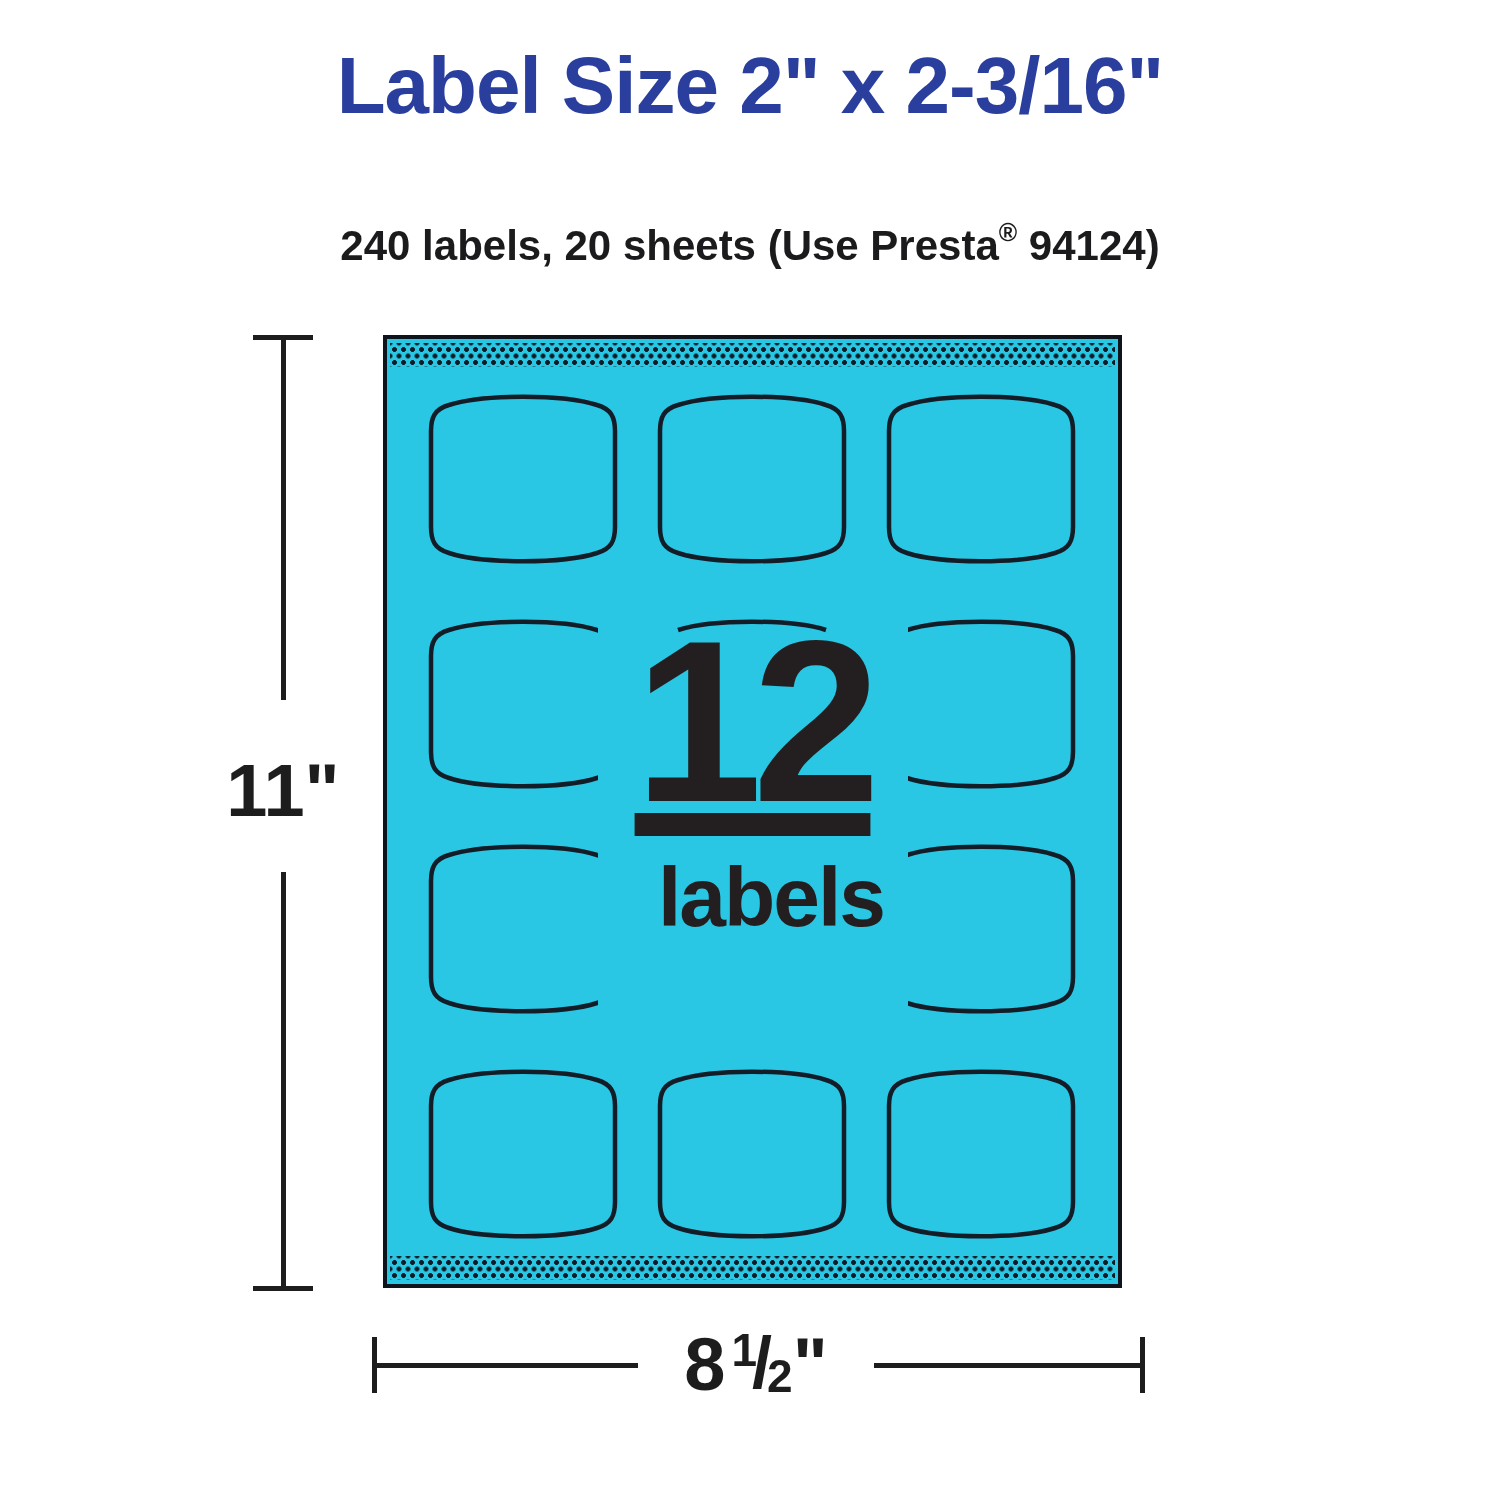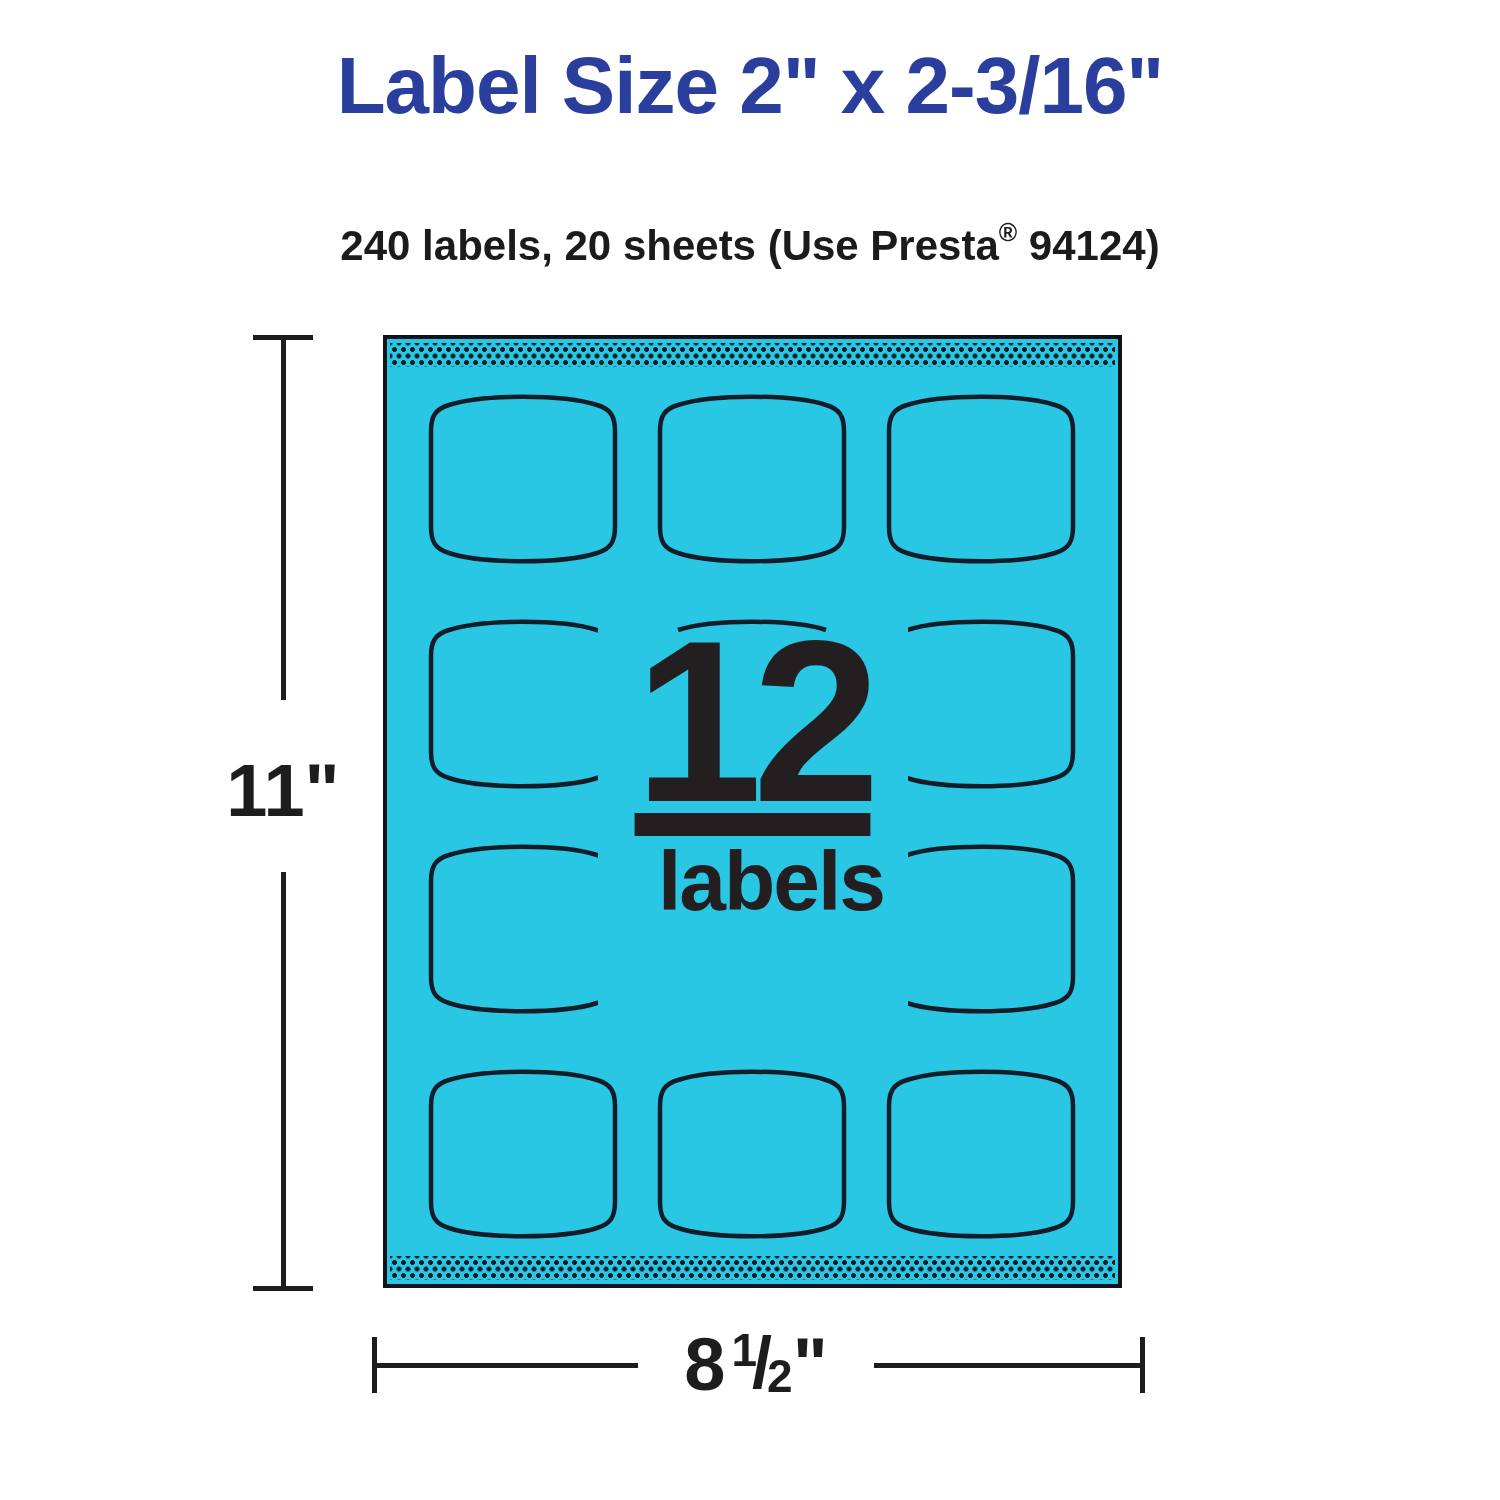--- a/index.html
+++ b/index.html
@@ -32,21 +32,21 @@
   .strip.top{top:4px;}
   .strip.bottom{bottom:4px;}
   .grid-svg{position:absolute;left:0;top:0;width:731px;height:945px;}
   
   .count-block{
     position:absolute;left:383px;top:616px;width:739px;text-align:center;
     color:#231f20;pointer-events:none;
   }
   .count-number{font-size:230px;line-height:212px;font-weight:bold;letter-spacing:-10px;text-decoration:underline;}
   .count-caption{font-size:84px;line-height:86px;font-weight:bold;letter-spacing:-2px;}
-  .count-caption.first{margin-top:10px;padding-left:37px;}
+  .count-caption.first{margin-top:26px;padding-left:37px;}
   
   .dim{position:absolute;background:#1d1d1d;}
   .dim-text{
     position:absolute;color:#1d1d1d;font-weight:bold;text-align:center;white-space:nowrap;
   }
   .h-dim-text{left:193px;width:180px;top:748px;font-size:74px;}
   .w-dim-text{left:625px;width:262px;top:1322px;font-size:74px;}
   .w-dim-text .frac-num{font-size:46px;position:relative;top:-24px;margin-left:6px;}
   .w-dim-text .frac-slash{font-size:72px;position:relative;margin:0 -5px;top:-2px;}
   .w-dim-text .frac-den{font-size:46px;position:relative;top:2px;}

